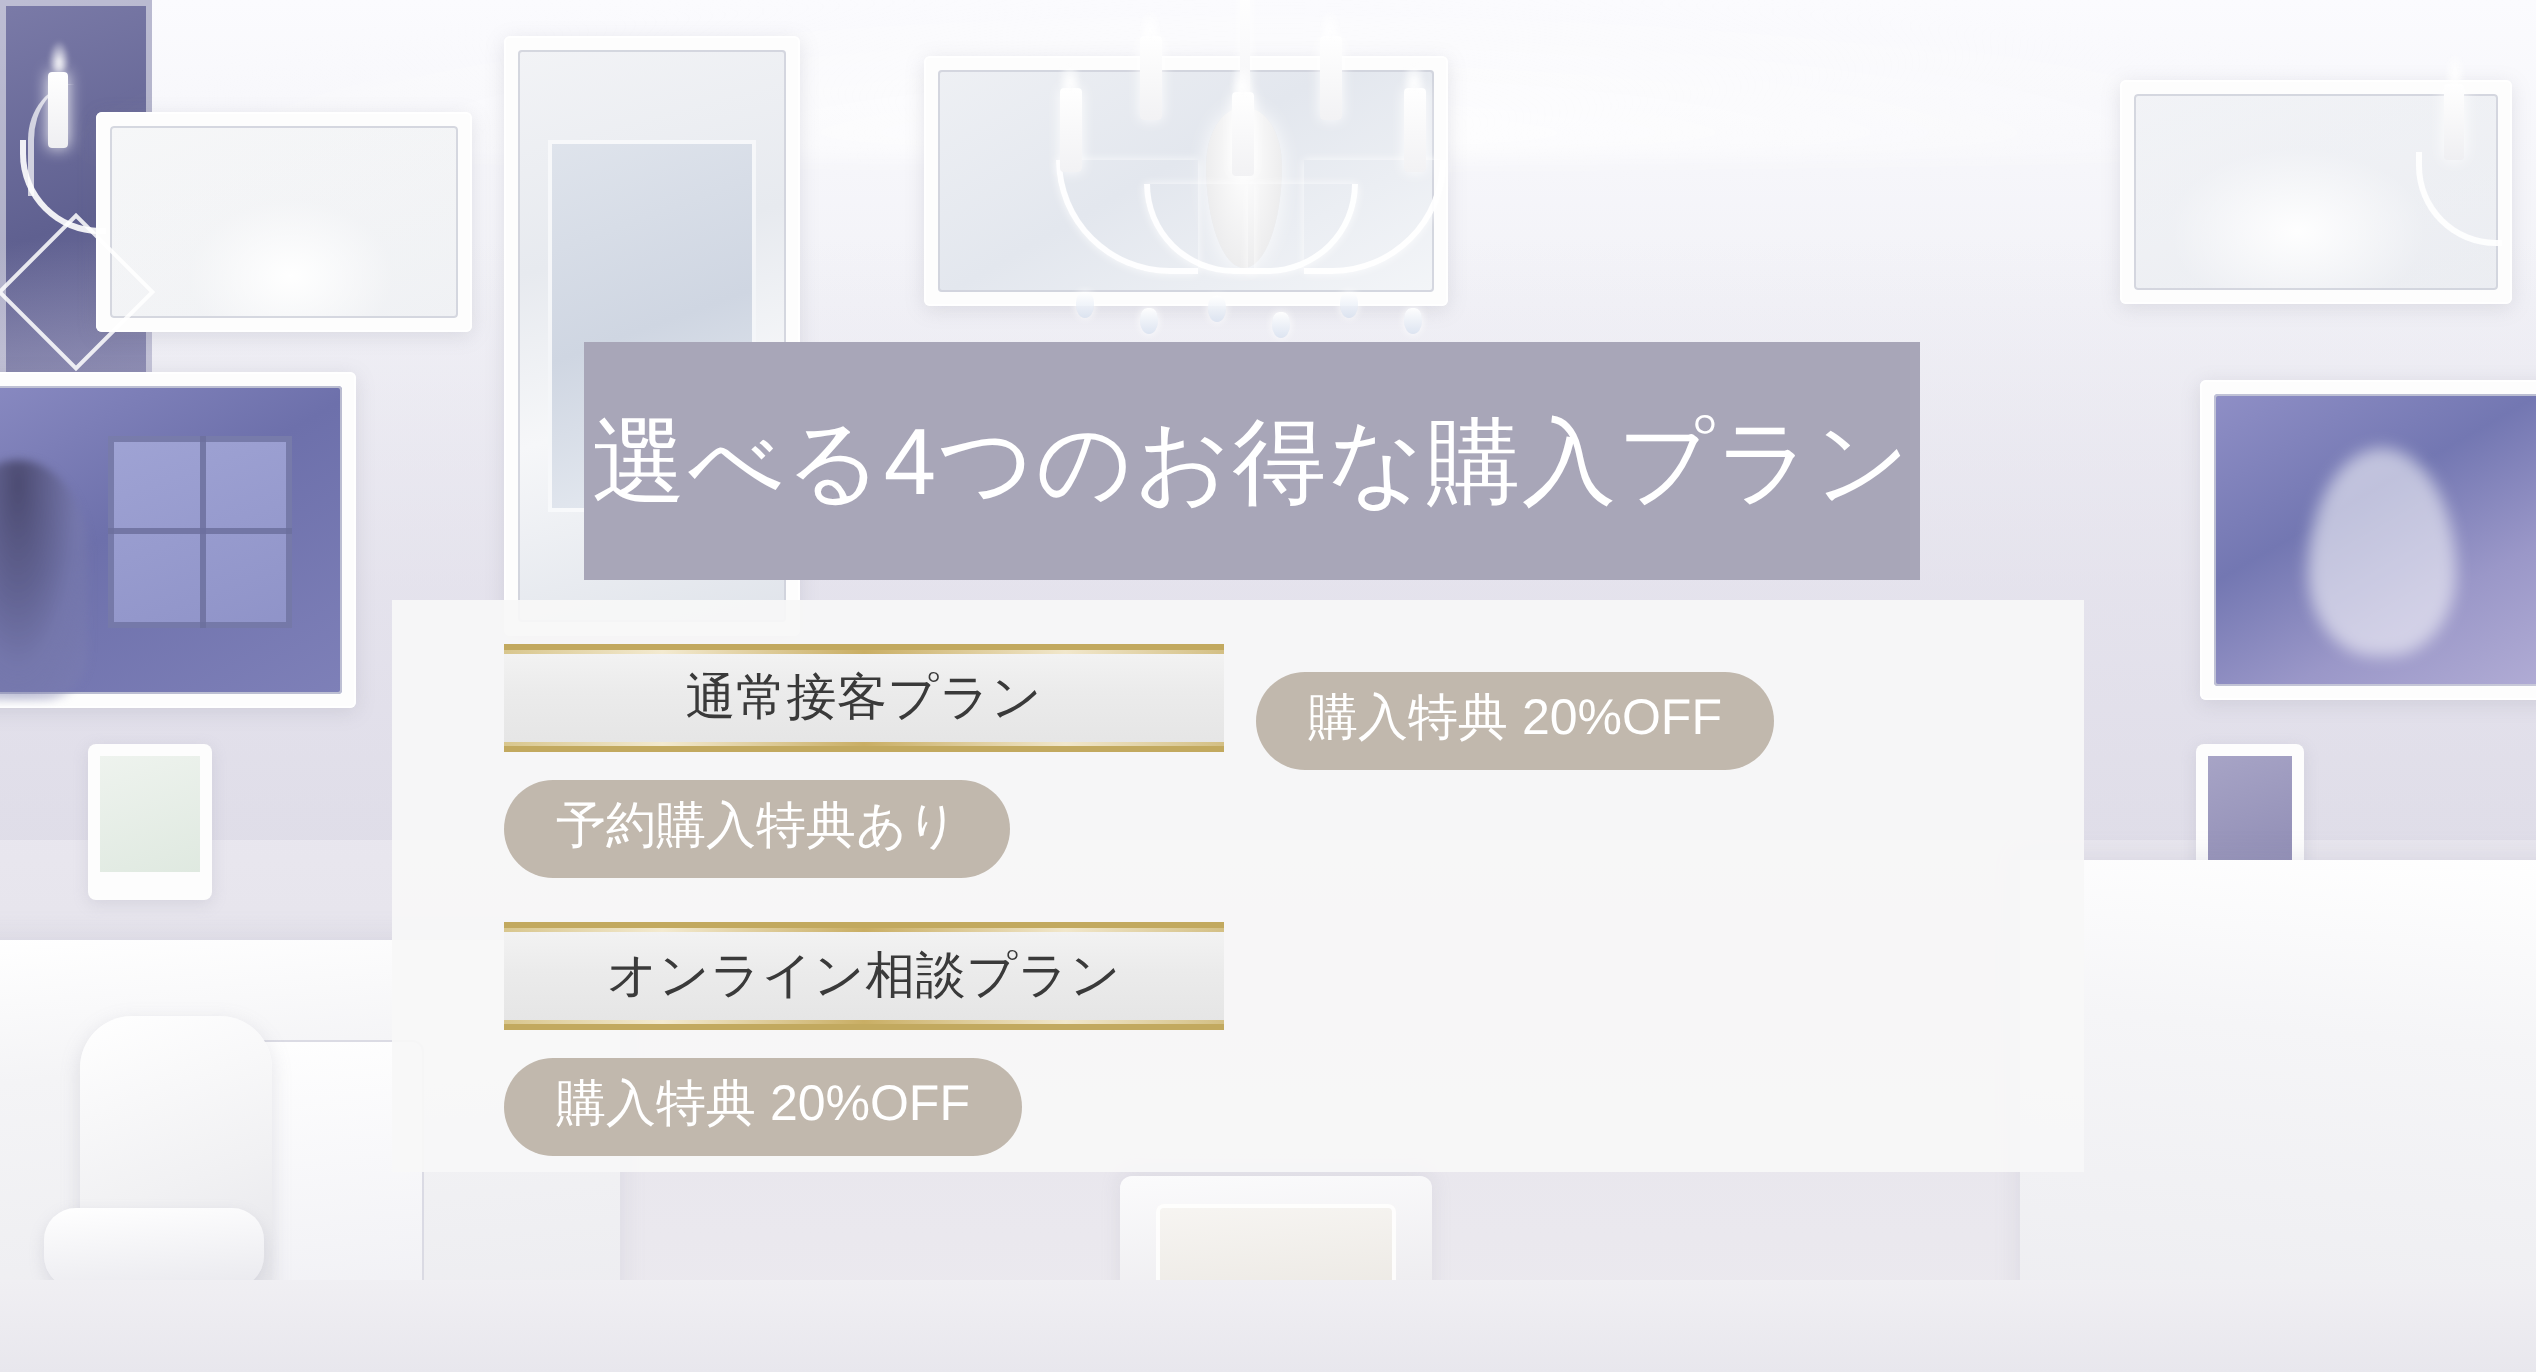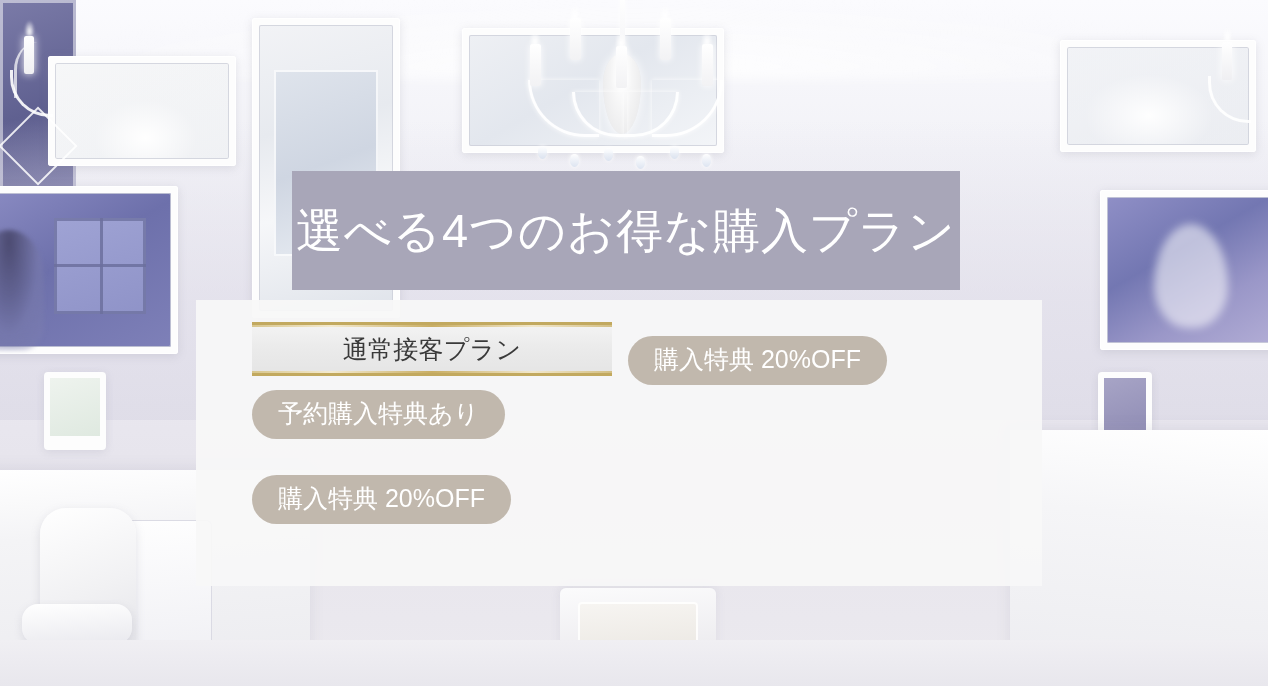--- a/index.html
+++ b/index.html
@@ -479,20 +479,23 @@
       </div>
 
 
       <div class="card">
         <div class="benefit-row">
           <span class="benefit-pill">購入特典 20%OFF</span>
         </div>
       </div>
 
       <div class="card">
+        <div class="card-header">
+          <span class="card-title">オンライン相談プラン</span>
+        </div>
         <div class="benefit-row">
           <span class="benefit-pill">購入特典 20%OFF</span>
         </div>
       </div>
 
     </div>
   </div>
 
 </div>
 

